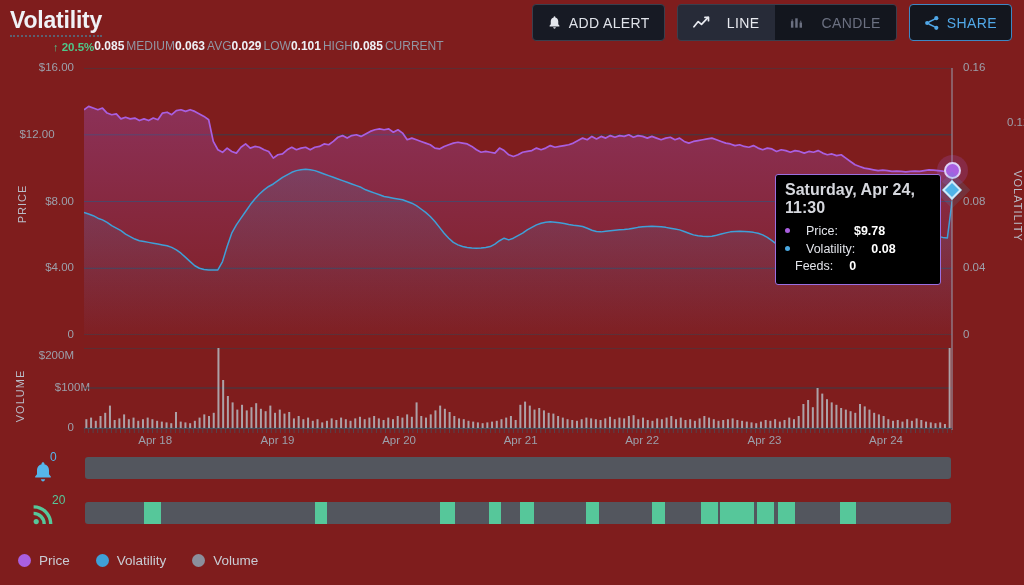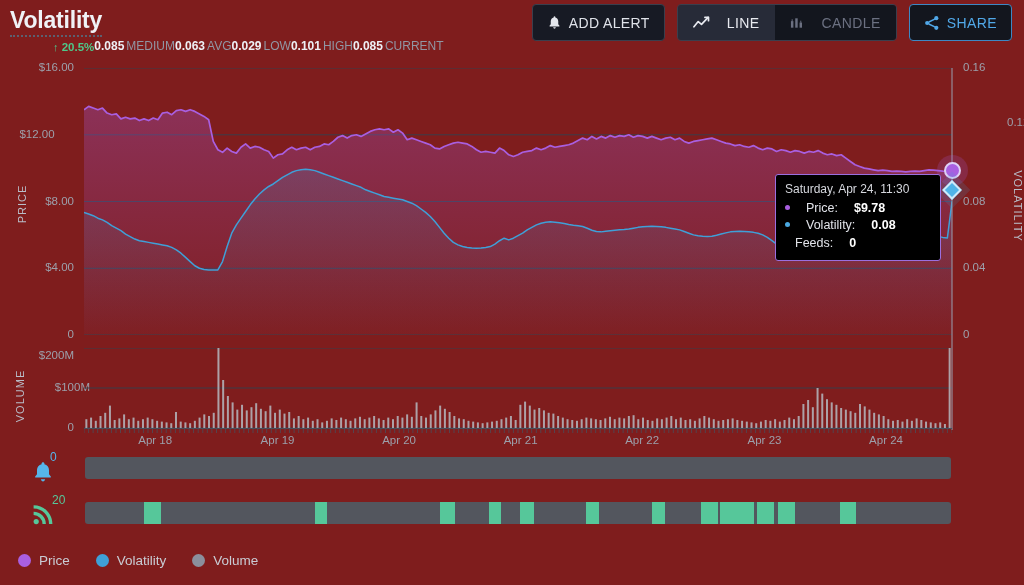--- a/index.html
+++ b/index.html
@@ -47,21 +47,21 @@
   .tick { position: absolute; font-size: 11.5px; color: #9ca0ab; white-space: nowrap; }
   .plot { position: absolute; left: 84px; top: 68px; width: 868px; height: 267px; }
   .vol-plot { position: absolute; left: 84px; top: 348px; width: 868px; height: 80px; }
 
   
   .tooltip {
     position: absolute; left: 775px; top: 174px; width: 166px;
     background: #000; border: 1px solid #9b6fe0; border-radius: 3px;
     padding: 6px 9px 8px 9px; color: #e9eaee; font-size: 12.5px; line-height: 17.5px;
   }
-  .tt-date { color: #d6d8de; font-size: 12px; margin-bottom: 1px; }
+  .tt-date { color: #d6d8de; font-size: 16px; margin-bottom: 7px; font-weight: bold; }
   .tt-row { display: flex; align-items: baseline; gap: 16px; }
   .tt-dot { width: 5px; height: 5px; border-radius: 50%; display: inline-block; flex: 0 0 5px; position: relative; top: -2px; }
   .tt-key { color: #e2e4ea; }
   .tt-val { font-weight: bold; color: #fff; }
   .tt-indent { padding-left: 10px; }
 
   
   .strip-row { position: absolute; left: 0; display: flex; align-items: center; }
   .strip-icon { position: relative; width: 54px; height: 36px; }
   .strip-badge { position: absolute; font-size: 12px; font-weight: normal; }

